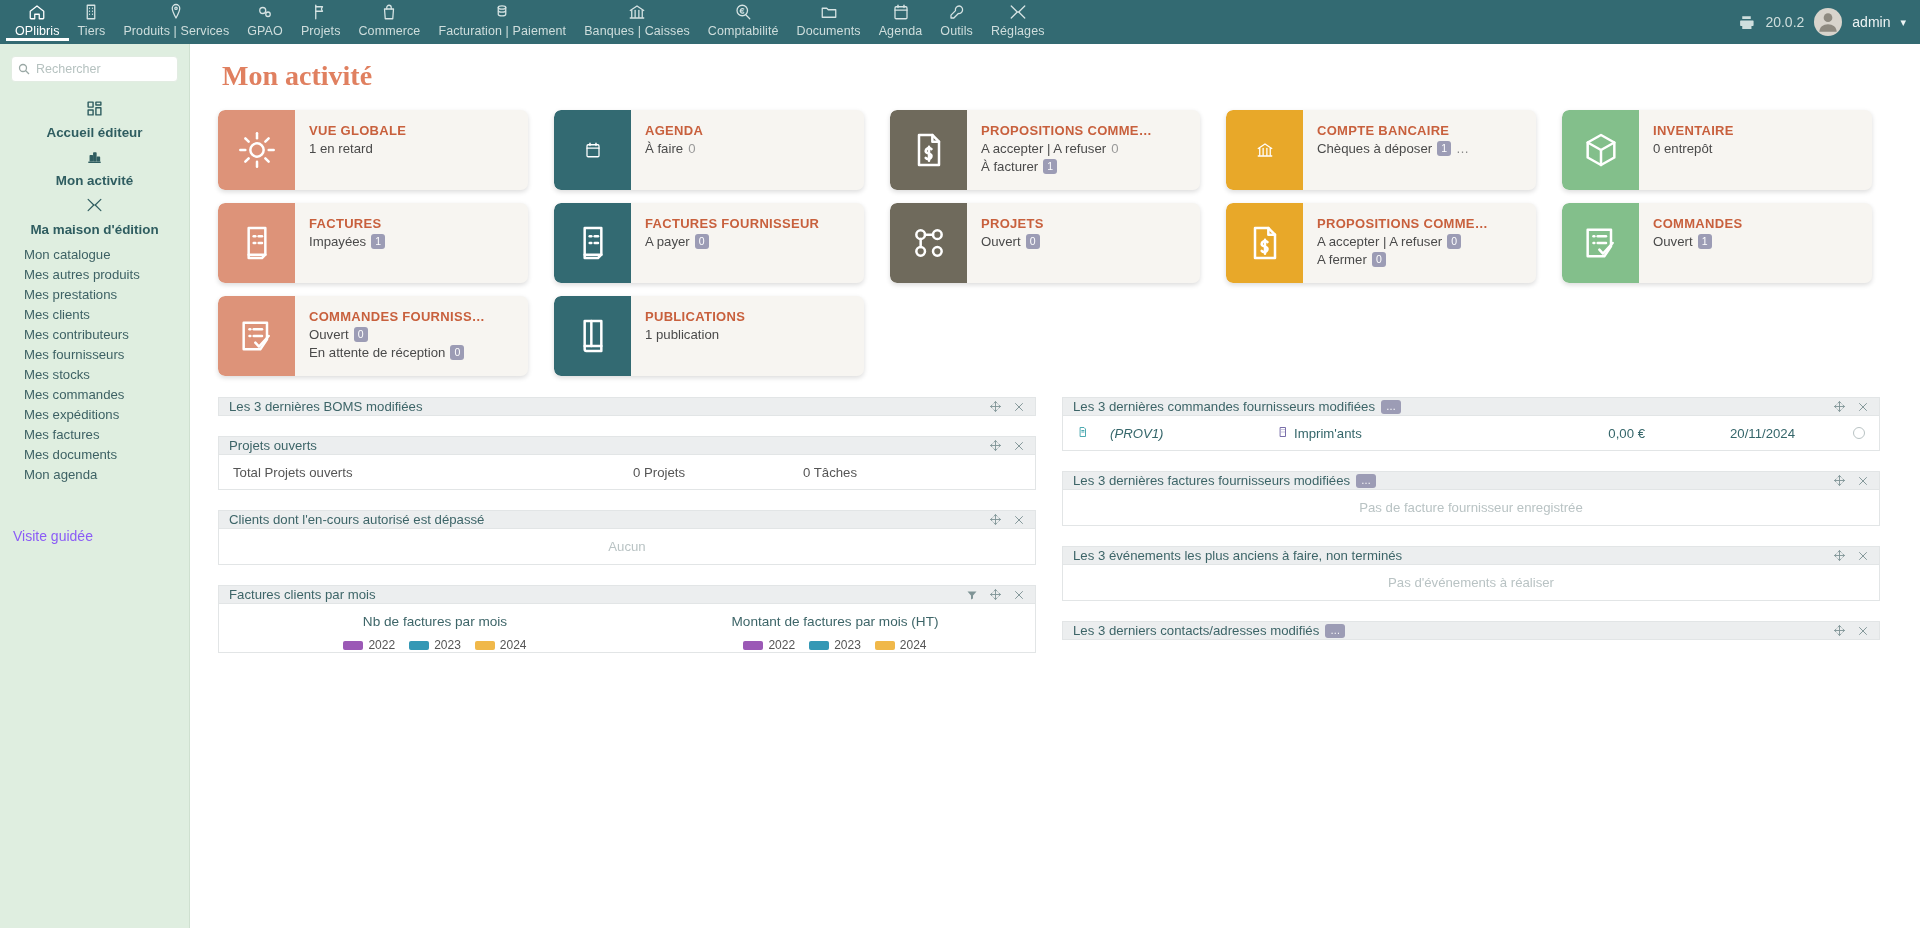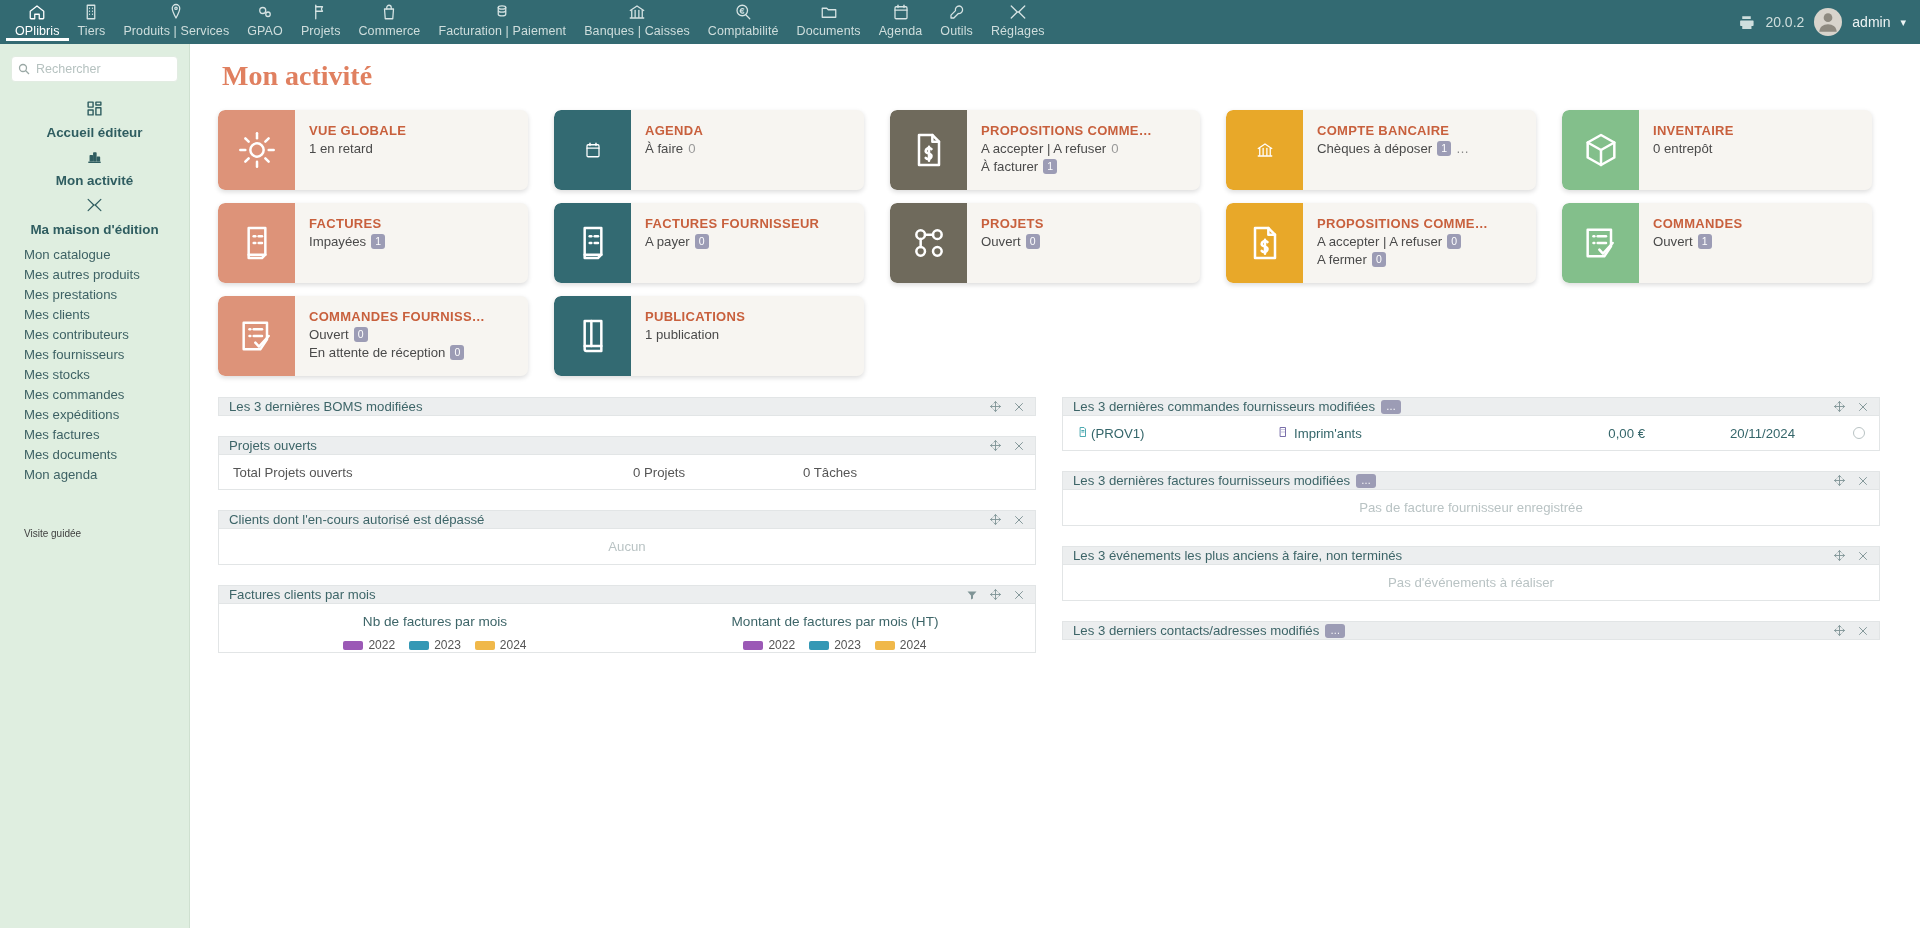--- a/index.html
+++ b/index.html
@@ -75,22 +75,22 @@
     display: flex; align-items: center; gap: 8px;
     padding: 4px 10px; cursor: pointer; flex-direction: column;
   }
   .side-main .sm-ico { width: 17px; display:flex; justify-content:center; color: #2f5d60; }
   .side-main .sm-lbl { font-size: 13.4px; font-weight: bold; color: #2f5d60; }
   .side-sub {
     padding: 2.5px 10px 2.5px 24px; font-size: 13.2px;
     color: #3d6164; cursor: pointer;
   }
   #guide {
-    margin-top: 44px; padding-left: 24px;
-    font-size: 10px; color: #404040; cursor: pointer;
+    margin-top: 44px; padding-left: 13px;
+    font-size: 14px; color: #8b5cf6; cursor: pointer;
   }
 
   
   #content {
     position: absolute; top: 44px; left: 190px;
     width: 1730px; height: 884px;
     background: #ffffff;
     overflow: hidden;
   }
   #pagetitle {
@@ -166,21 +166,21 @@
     font-size: 13.2px;
   }
   .w-empty {
     width: 100%; text-align: center; color: #b9c3c4;
     padding: 10px 0;
   }
   .w-row {
     width: 100%; display: flex; align-items: center;
     padding: 8px 14px; font-size: 13.2px; color: #35666a;
   }
-  .w-row .cell-ref { width: 200px; display:flex; align-items:flex-start; gap:2px; }
+  .w-row .cell-ref { width: 200px; display:flex; align-items:flex-start; gap:21px;font-style:italic; }
   .w-row .cell-name { flex: 1; display:flex; align-items:center; gap:5px; }
   .w-row .cell-amt { width: 120px; text-align: right; }
   .w-row .cell-date { width: 150px; text-align: right; }
   .w-row .cell-stat { width: 70px; display:flex; justify-content:flex-end; }
   .circ { width: 12px; height: 12px; border: 1.4px solid #b9c3c4; border-radius: 50%; }
   .w-row-plain {
     width: 100%; display: flex; align-items: center;
     padding: 9px 14px; font-size: 13.2px; color: #555;
   }
   .w-row-plain .p1 { width: 400px; }

